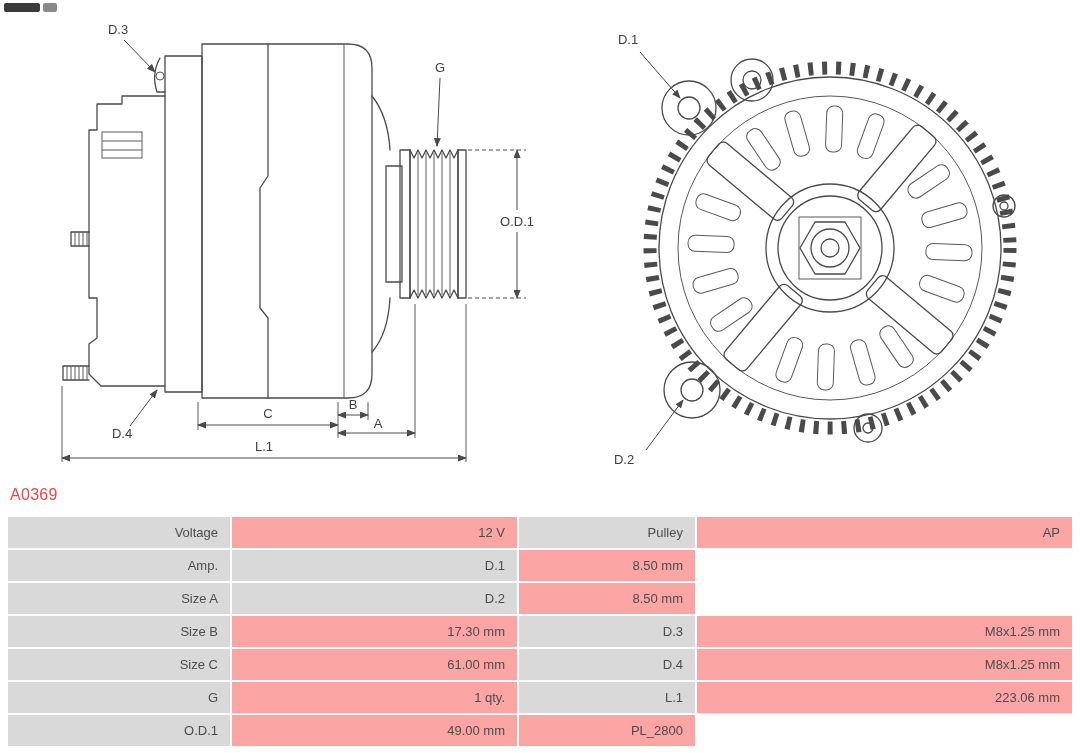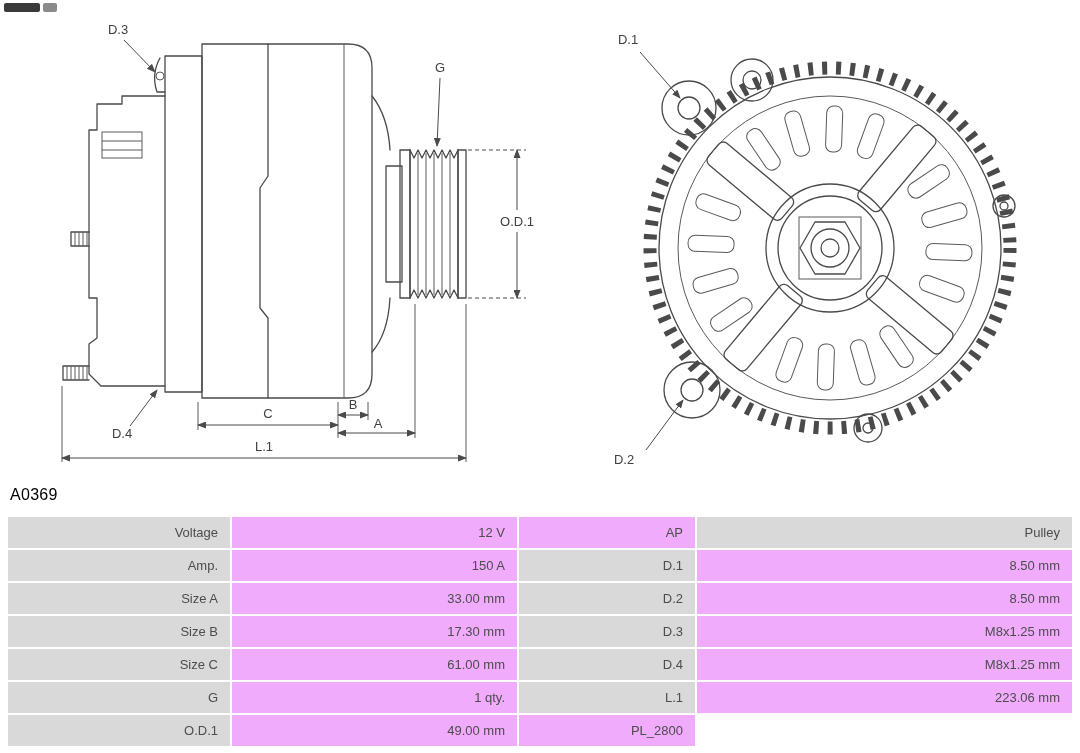--- a/index.html
+++ b/index.html
@@ -8,33 +8,33 @@
     background:#ffffff;font-family:"Liberation Sans",sans-serif;
   }
   #diagram{position:absolute;left:0;top:0;}
   svg .ln{stroke:#4a4a4a;stroke-width:1.3;fill:none;stroke-linejoin:round;stroke-linecap:round;}
   svg .thin{stroke:#5a5a5a;stroke-width:1;fill:none;}
   svg .dim{stroke:#4a4a4a;stroke-width:1;fill:none;}
   svg .dash{stroke:#4a4a4a;stroke-width:1;fill:none;stroke-dasharray:4 3;}
   svg text.lbl{font-family:"Liberation Sans",sans-serif;font-size:13px;fill:#3f3f3f;}
   #part-number{
     position:absolute;left:10px;top:486px;
-    font-size:16px;color:#000000;letter-spacing:.3px;text-align:right;
+    font-size:16px;color:#ef4444;letter-spacing:.3px;text-align:right;
   }
   #spec-table{
     position:absolute;left:8px;top:517px;width:1064px;
     display:flex;flex-direction:column;gap:2px;
   }
   .row{display:grid;grid-template-columns:222px 285px 176px 1fr;gap:2px;height:31px;}
   .cell{
     line-height:31px;font-size:13px;color:#4d4d4d;
     text-align:right;padding-right:12px;white-space:nowrap;overflow:hidden;
   }
   .lab{background:#d9d9d9;}
-  .val{background:#f0abfc;}
+  .val{background:#fca5a5;}
   #logo{position:absolute;left:4px;top:2px;}
 </style>
 </head>
 <body>
 
 <svg id="logo" width="70" height="12" viewBox="0 0 70 12">
   <rect x="0" y="1" width="36" height="9" rx="2" fill="#3a3a3a"></rect>
   <rect x="39" y="1" width="14" height="9" rx="2" fill="#8a8a8a"></rect>
 </svg>
 
@@ -171,32 +171,30 @@
     <line class="dim" x1="646" y1="450" x2="683" y2="400" marker-end="url(#arr)"></line>
   </g>
 </svg>
 
 <div id="part-number">A0369</div>
 
 <div id="spec-table">
   <div class="row">
     <div class="cell lab">Voltage</div>
     <div class="cell val">12 V</div>
+    <div class="cell lab">Pulley</div>
     <div class="cell val">AP</div>
-    <div class="cell lab">Pulley</div>
   </div>
   <div class="row">
     <div class="cell lab">Amp.</div>
-    <div class="cell val">150 A</div>
     <div class="cell lab">D.1</div>
     <div class="cell val">8.50 mm</div>
   </div>
   <div class="row">
     <div class="cell lab">Size A</div>
-    <div class="cell val">33.00 mm</div>
     <div class="cell lab">D.2</div>
     <div class="cell val">8.50 mm</div>
   </div>
   <div class="row">
     <div class="cell lab">Size B</div>
     <div class="cell val">17.30 mm</div>
     <div class="cell lab">D.3</div>
     <div class="cell val">M8x1.25 mm</div>
   </div>
   <div class="row">

